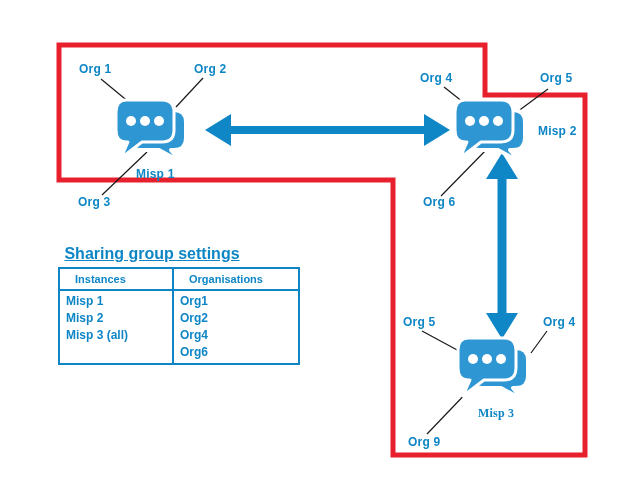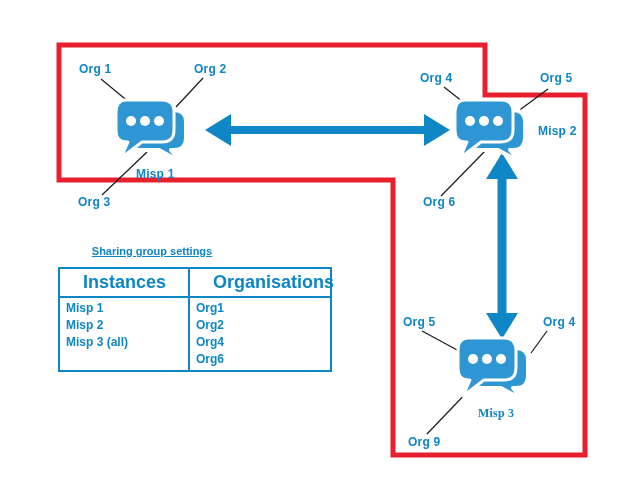--- a/index.html
+++ b/index.html
@@ -7,30 +7,30 @@
     width:640px;height:480px;position:relative;background:#ffffff;
     font-family:"Liberation Sans",sans-serif;overflow:hidden;
   }
   svg.overlay{position:absolute;left:0;top:0;}
   .lbl{
     position:absolute;color:#0e86c6;font-weight:bold;font-size:12px;
     white-space:nowrap;letter-spacing:0.2px;
   }
   .table-title{
     position:absolute;left:58px;top:245px;width:188px;text-align:center;
-    color:#0e86c6;font-weight:bold;font-size:11px;text-decoration:underline;
+    color:#0e86c6;font-weight:bold;font-size:16px;text-decoration:underline;
   }
   .sg-table{
     position:absolute;left:58px;top:267px;width:188px;
     border-collapse:collapse;color:#0e86c6;font-size:12px;font-weight:bold;
     table-layout:fixed;
   }
   .sg-table,.sg-table th,.sg-table td{border:2px solid #0e86c6;}
   .sg-table th{
-    text-align:left;padding:3px 23px;height:14px;font-size:18px;
+    text-align:left;padding:3px 15px;height:14px;font-size:11px;
   }
   .sg-table td{
     vertical-align:top;padding:2px 6px;height:66px;
   }
   .sg-table td div{line-height:17px;}
   .col-inst{width:82px;}
   .col-org{width:94px;margin-left:8px;}
 </style>
 </head>
 <body>

